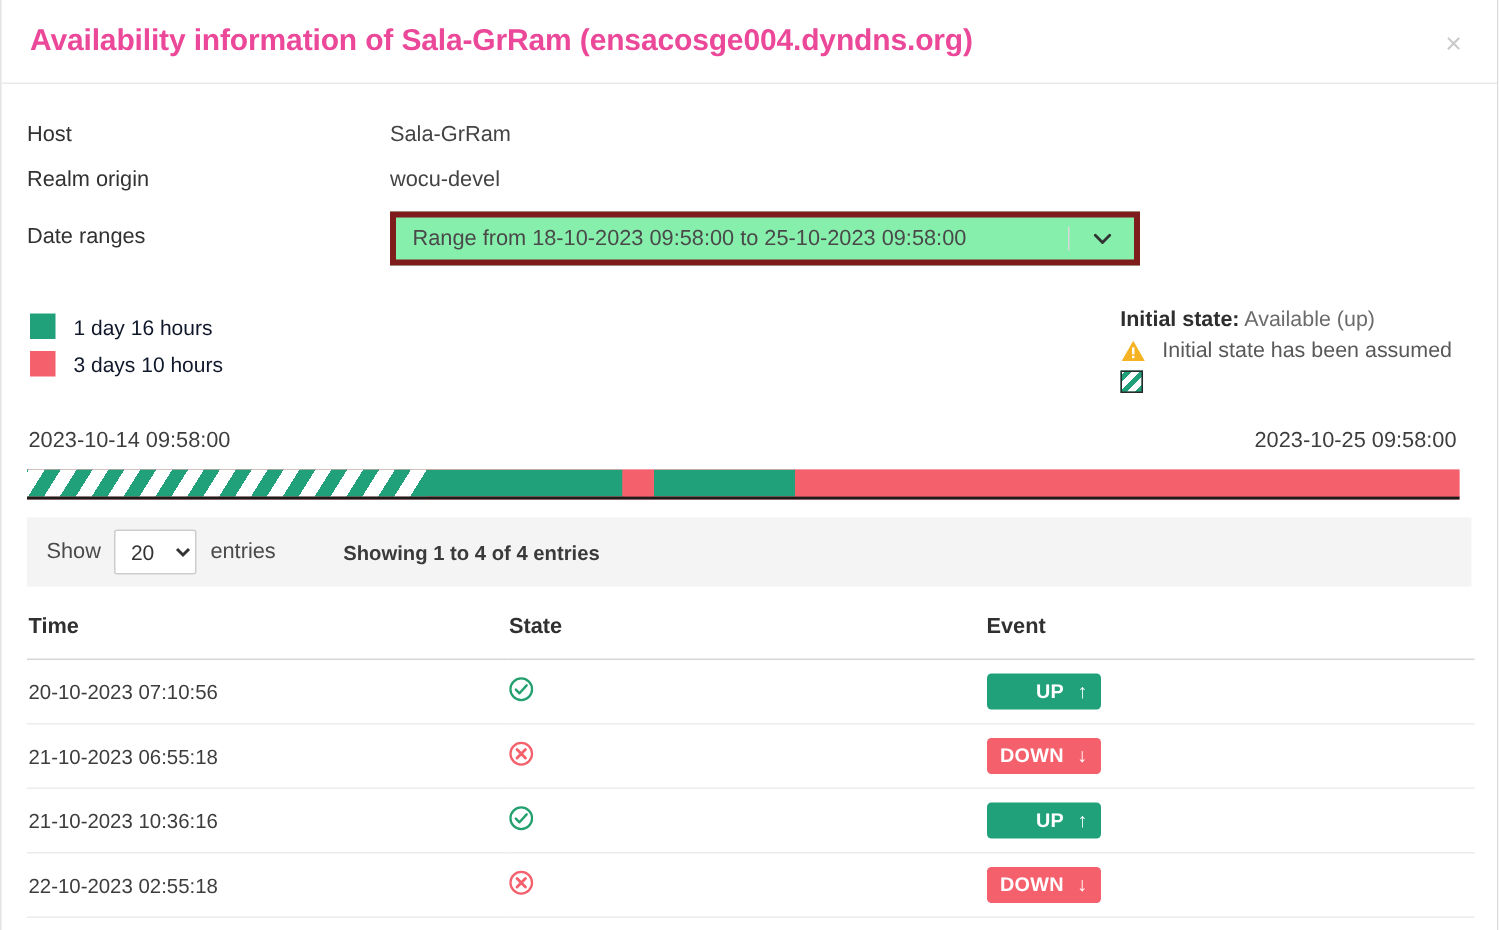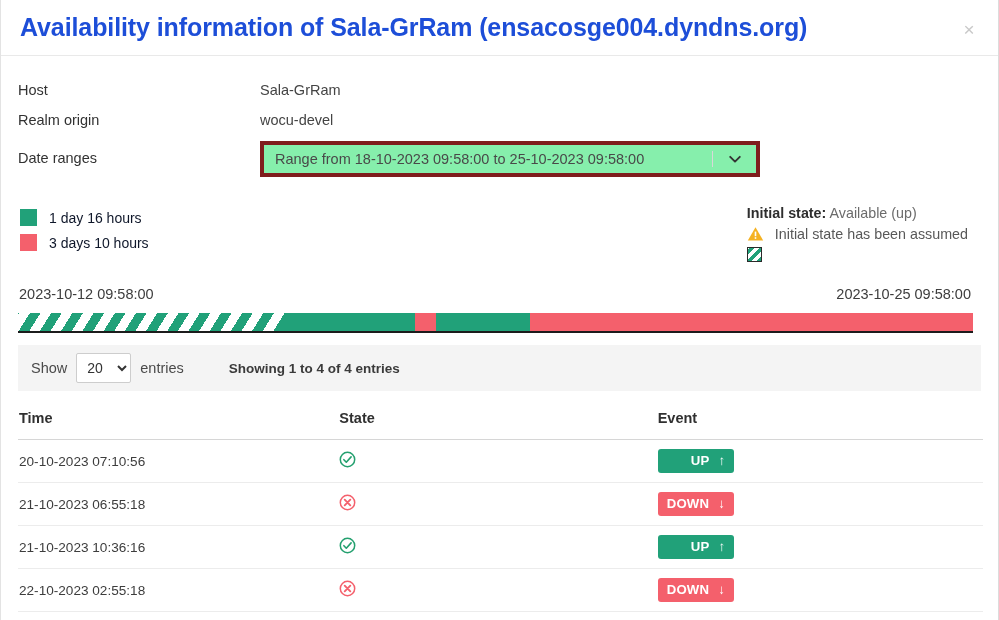--- a/index.html
+++ b/index.html
@@ -28,23 +28,23 @@
   .modal-header {
     position: relative;
     height: 56px;
     border-bottom: 1px solid #e9e9e9;
     display: flex;
     align-items: center;
     padding: 0 20px 0 19px;
     box-sizing: border-box;
   }
   .modal-title {
-    font-size: 25px;
+    font-size: 20px;
     font-weight: 600;
-    color: #1d4ed8;
+    color: #ec4899;
     letter-spacing: -0.1px;
     white-space: nowrap;
   }
   .close-btn {
     position: absolute;
     right: 16px;
     top: 16px;
     width: 26px;
     height: 26px;
     display: flex;
@@ -358,21 +358,21 @@
             </svg>
           </span>
           <span class="state-assumed">Initial state has been assumed</span>
         </div>
         <div class="hatch-swatch"></div>
       </div>
     </div>
 
     <div class="timeline-wrap">
       <div class="timeline-dates">
-        <span>2023-10-12 09:58:00</span>
+        <span>2023-10-14 09:58:00</span>
         <span>2023-10-25 09:58:00</span>
       </div>
       <div class="timeline-bar" id="timeline-bar">
           <div class="seg hatch" style="left: 0%; width: 27.9%;"></div>
           <div class="seg green" style="left: 27.9%; width: 13.7%;"></div>
           <div class="seg red" style="left: 41.6%; width: 2.2%;"></div>
           <div class="seg green" style="left: 43.8%; width: 9.8%;"></div>
           <div class="seg red" style="left: 53.6%; width: 46.4%;"></div>
         </div>
     </div>

